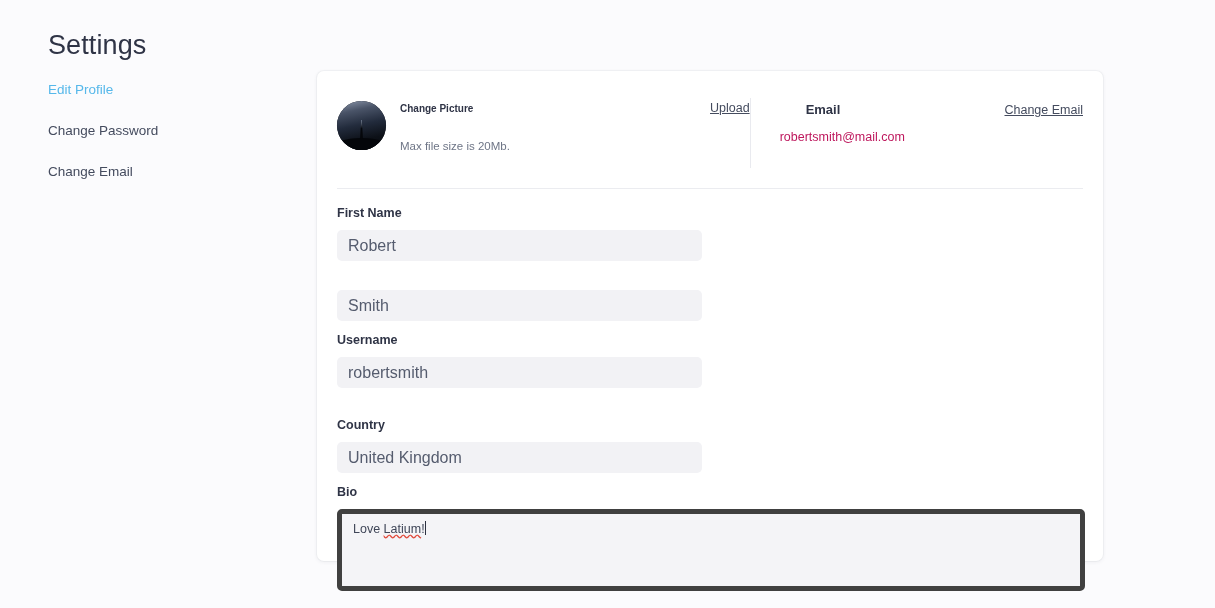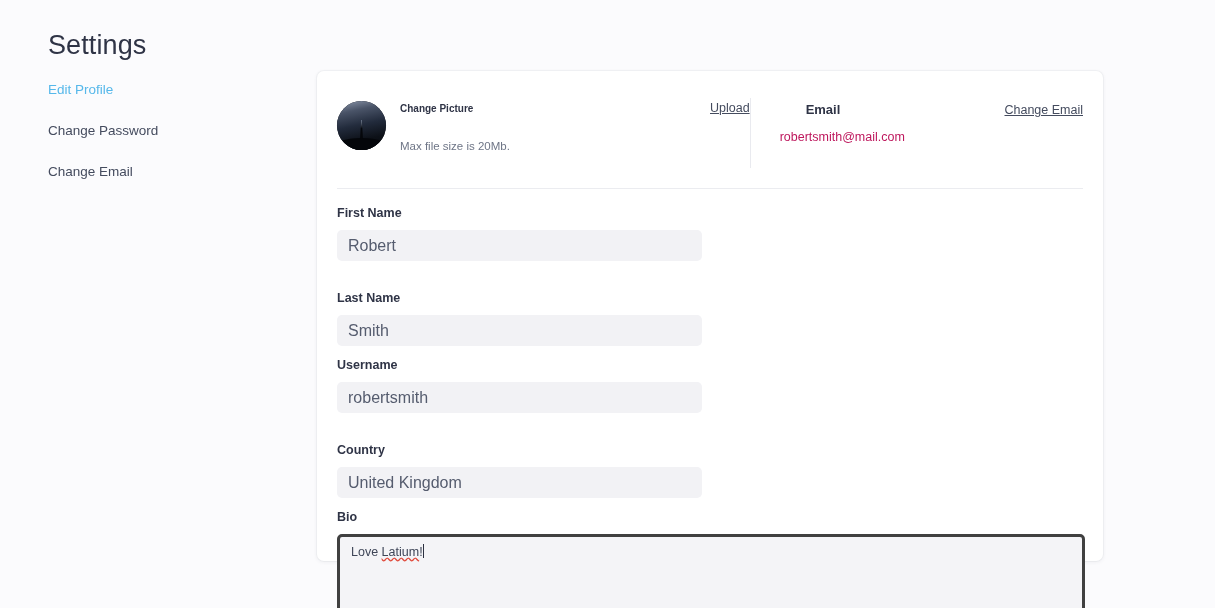--- a/index.html
+++ b/index.html
@@ -198,21 +198,21 @@
     font-family: "Liberation Sans", sans-serif;
     font-size: 16px;
     color: #555c6e;
     outline: none;
   }
   
   .bio-box {
     width: 100%;
     height: 82px;
     background: #f4f4f7;
-    border: 3px solid #404040;
+    border: 5px solid #404040;
     border-radius: 5px;
     padding: 7px 11px;
     font-size: 12.5px;
     color: #3f4658;
     line-height: 17px;
     cursor: text;
   }
   .bio-line { display: inline-block; white-space: pre; }
   .misspelled {
     text-decoration: underline wavy #e0483a;
@@ -294,21 +294,20 @@
     <div class="hdivider"></div>
 
     <div class="form">
 
       <div class="form-row">
         <div class="field">
           <label class="field-label">First Name</label>
           <input class="field-input" type="text" value="Robert" style="">
         </div>
         <div class="field">
-          <label class="field-label">Last Name</label>
           <input class="field-input" type="text" value="Smith" style="">
         </div>
       </div>
 
       <div class="form-row">
         <div class="field">
           <label class="field-label">Username</label>
           <input class="field-input" type="text" value="robertsmith" style="">
         </div>
         <div class="field">

